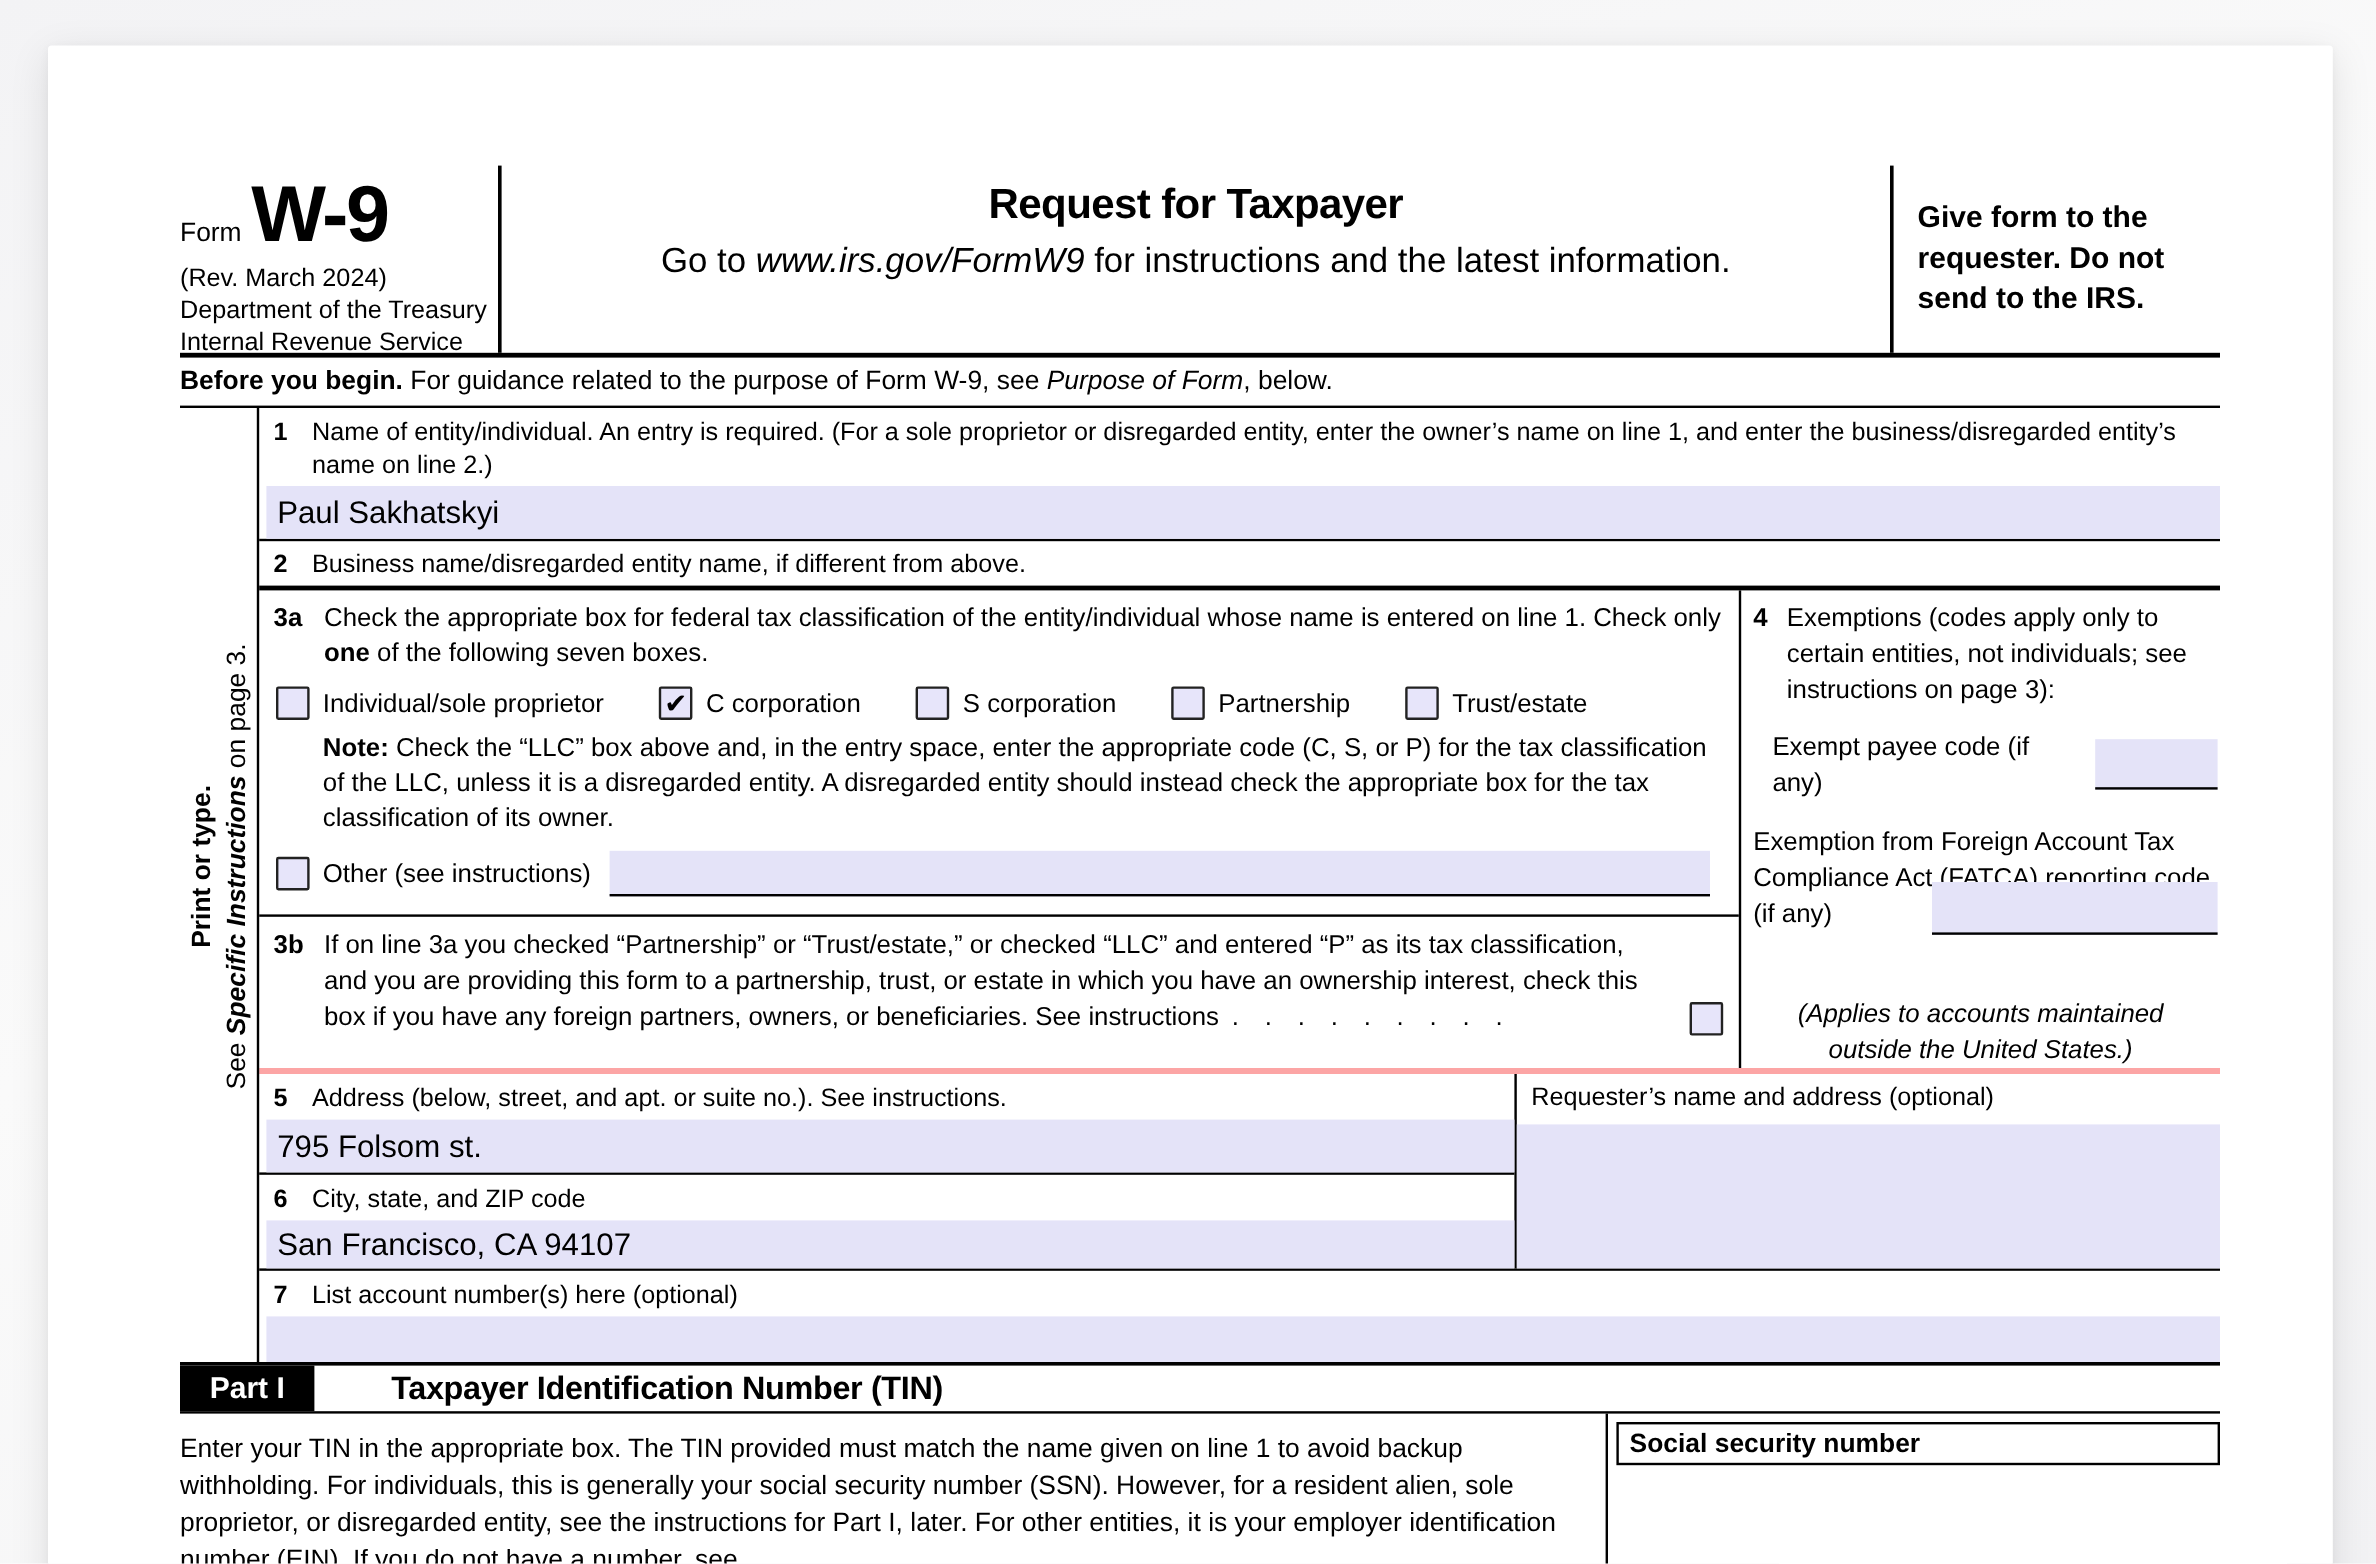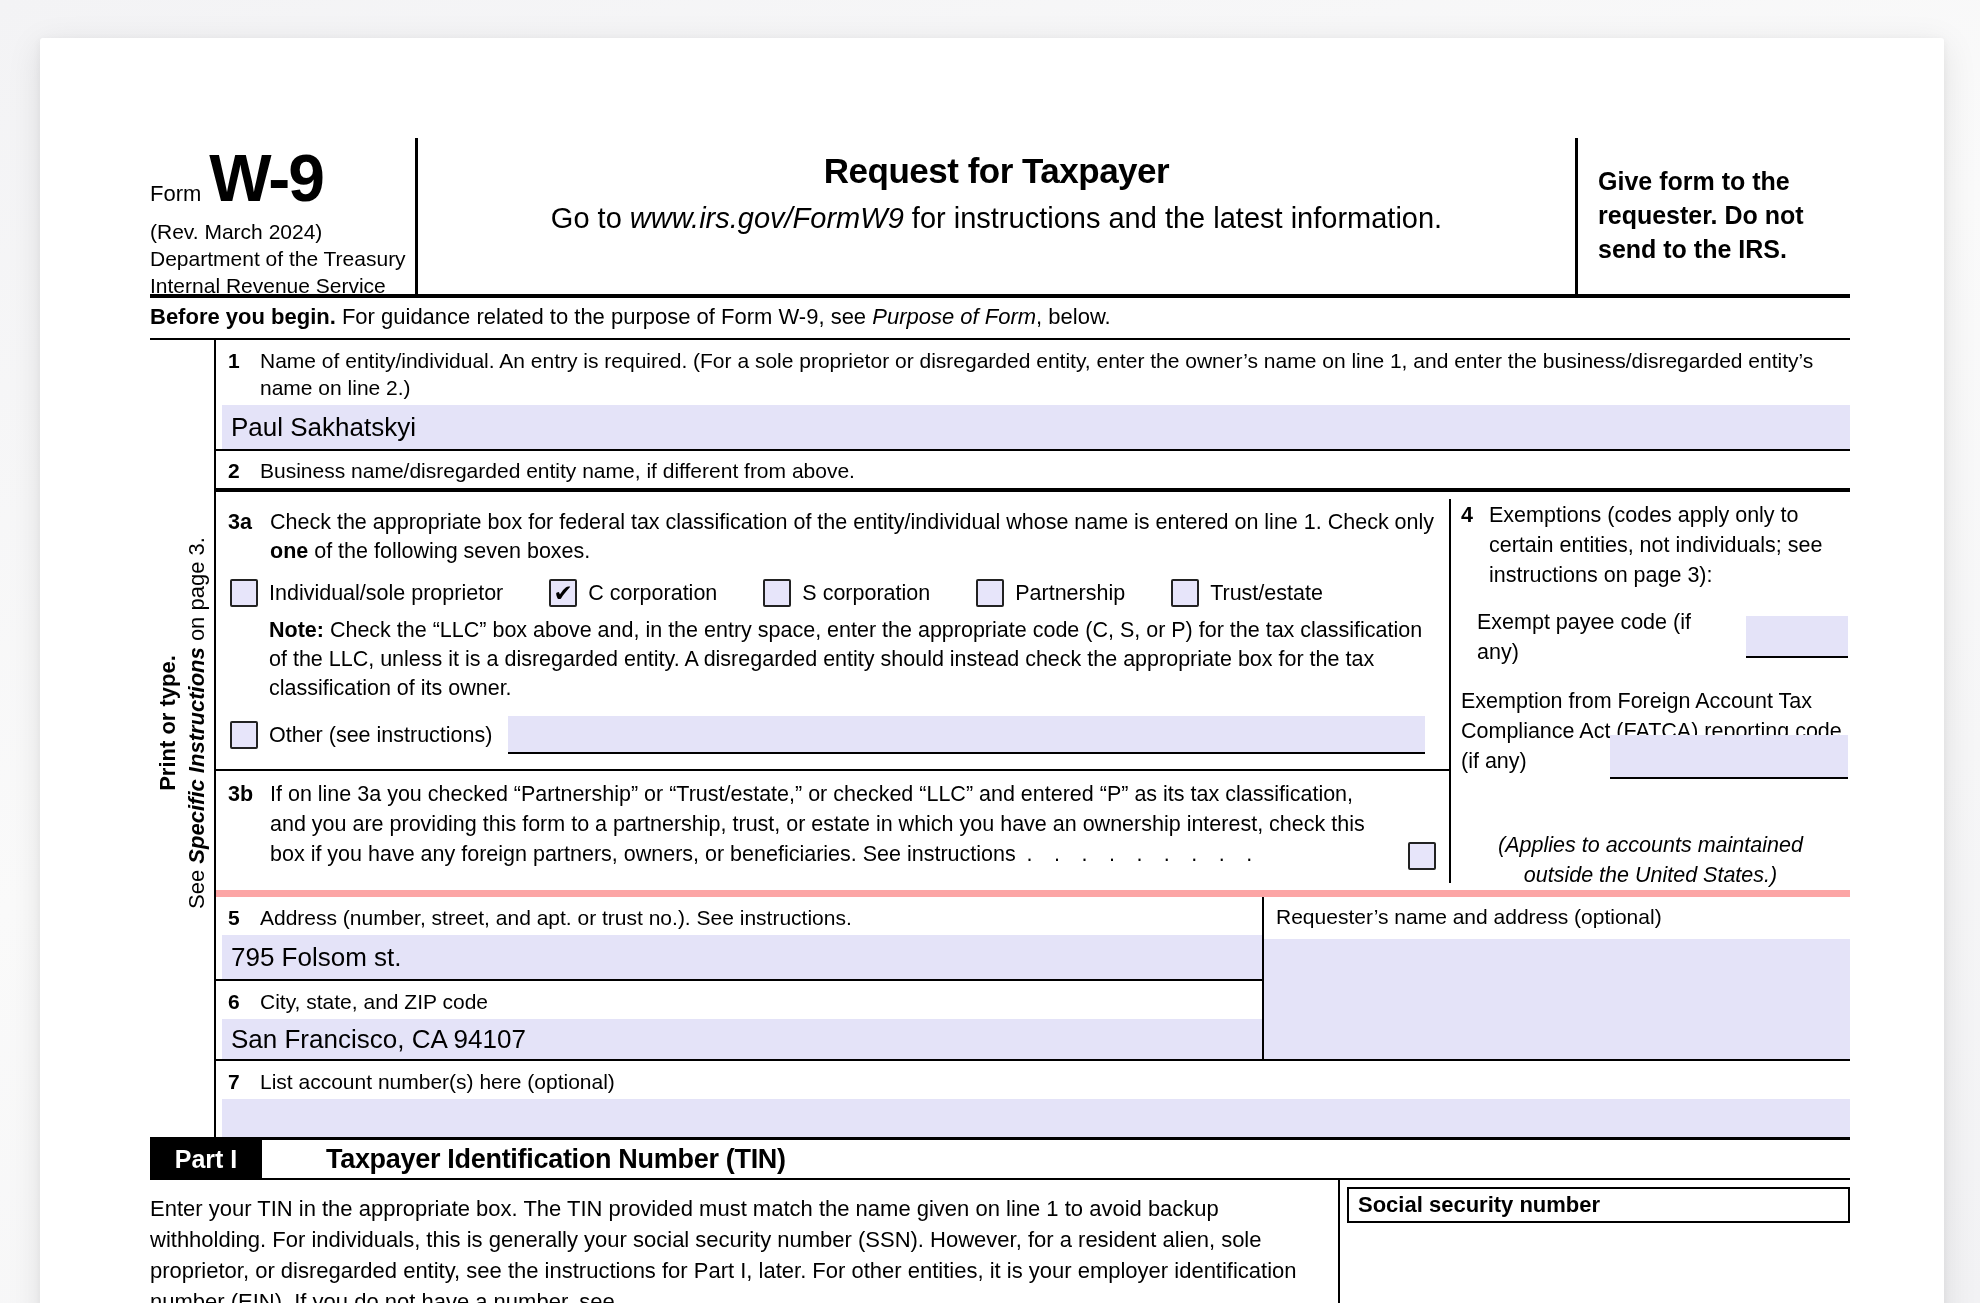--- a/index.html
+++ b/index.html
@@ -53,21 +53,21 @@
   .fl-num.wide { width:42px; }
   .bar {
     background:#e4e3f8; height:44px; font-size:26px;
     display:flex; align-items:center; padding-left:9px; margin-left:6px;
   }
   .row1 { border-bottom:2px solid #000; }
   .row2 { border-bottom:4px solid #000; }
   .row2 .field-label { padding-top:6px; }
 
   
-  .row3 { display:flex; border-bottom:7px solid #fca5a5;align-items:center; }
+  .row3 { display:flex; border-bottom:5px solid #fca5a5; }
   .r3-left { width:1235px; flex:none; border-right:2px solid #000; }
   .p3 { font-size:21.5px; line-height:29px; }
   .label3a { display:flex; padding:9px 10px 0 12px; }
   .b { font-weight:bold; }
   .cb-row { display:flex; align-items:center; padding-left:14px; margin-top:13px; }
   .cb-item { display:flex; align-items:center; margin-right:46px; }
   .cb-item:last-child { margin-right:0; }
   .checkbox {
     width:28px; height:28px; background:#e7e5fa; border:2.5px solid #222;
     border-radius:2px; flex:none; margin-right:11px;
@@ -238,21 +238,21 @@
               <span class="entry-box"></span>
             </div>
             <div class="applies">(Applies to accounts maintained outside the United States.)</div>
           </div>
         </div>
 
         <div class="row56">
           <div class="r56-left">
             <div class="field-label">
               <span class="fl-num">5</span>
-              <span>Address (number, street, and apt. or trust no.). See instructions.</span>
+              <span>Address (below, street, and apt. or suite no.). See instructions.</span>
             </div>
             <div class="hr2">
               <div class="bar">795 Folsom st.</div>
             </div>
             <div class="field-label">
               <span class="fl-num">6</span>
               <span>City, state, and ZIP code</span>
             </div>
             <div class="bar bar6">San Francisco, CA 94107</div>
           </div>

